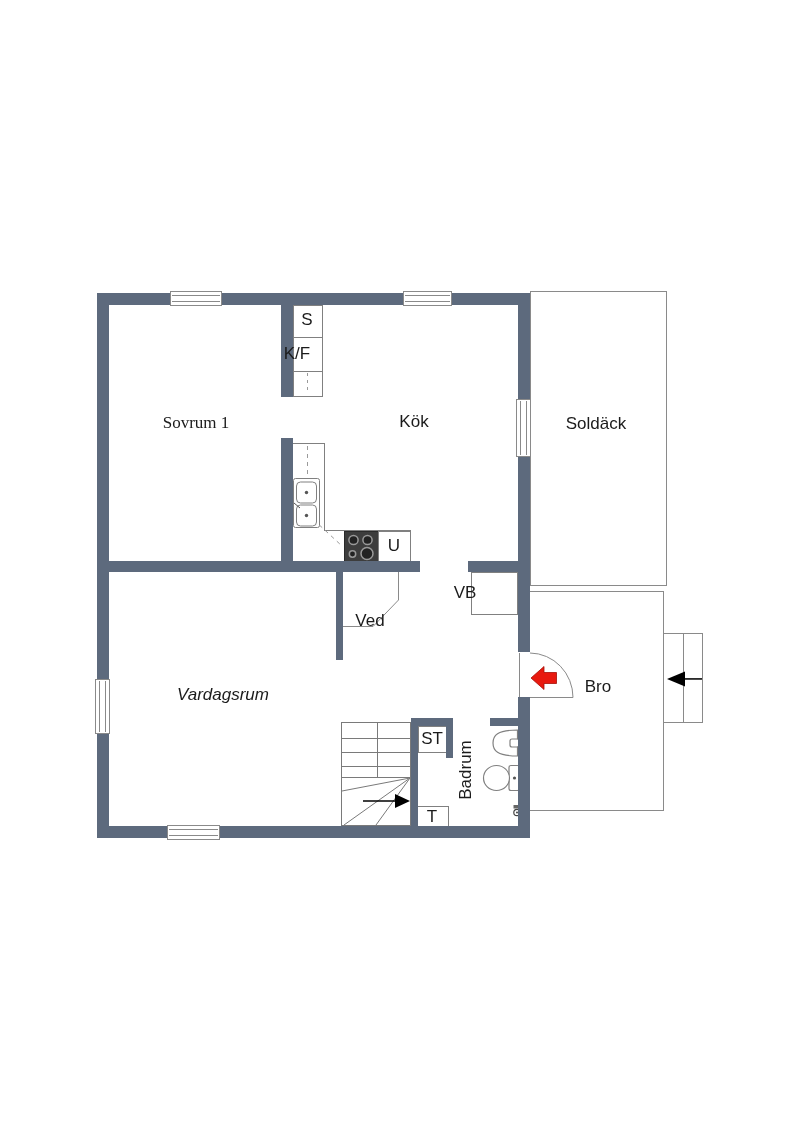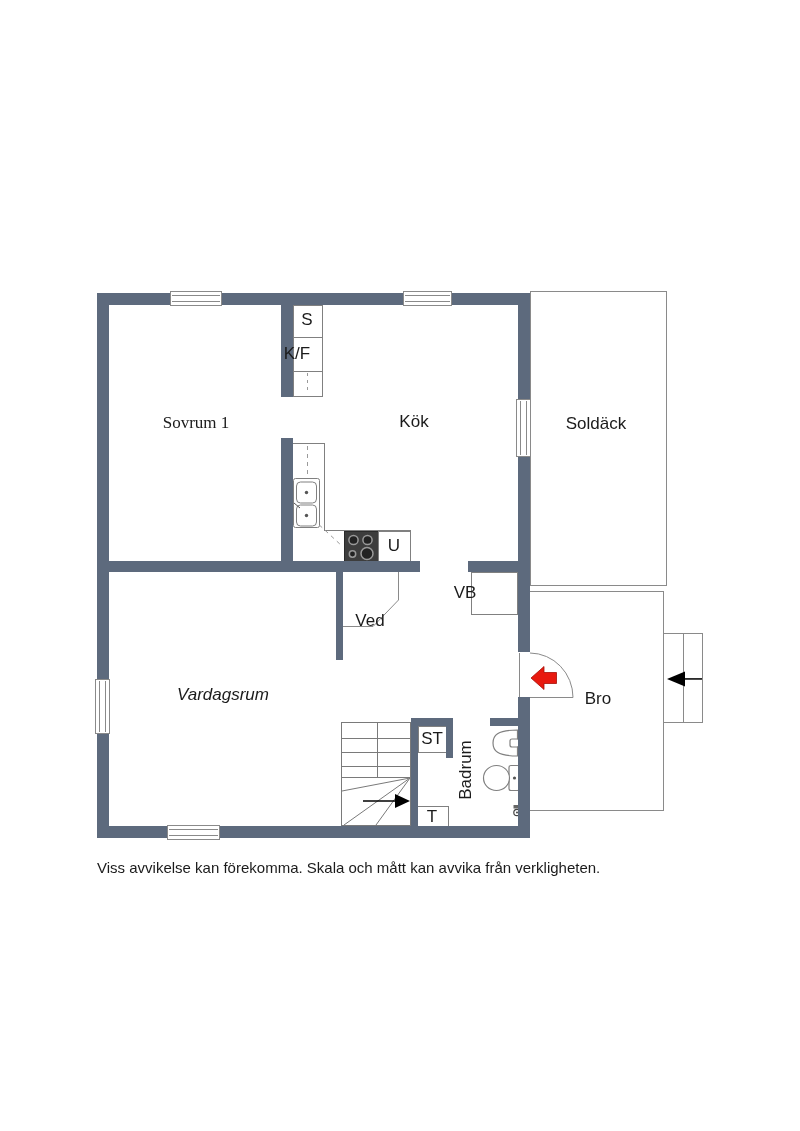--- a/index.html
+++ b/index.html
@@ -148,25 +148,24 @@
       <div class="pane"></div>
     </div>
   <div class="window v" style="left:516px;top:399px;width:15px;height:58px;">
       <div class="pane"></div>
     </div>
 
   <div class="lbl" style="left:196px;top:423px;font-family:Liberation Serif, serif;">Sovrum 1</div>
   <div class="lbl" style="left:414px;top:422px;">Kök</div>
   <div class="lbl" style="left:596px;top:424px;text-align:right;">Soldäck</div>
   <div class="lbl" style="left:223px;top:695px;font-style:italic;">Vardagsrum</div>
-  <div class="lbl" style="left:598px;top:687px;margin-top:12px;">Bro</div>
+  <div class="lbl" style="left:598px;top:687px;">Bro</div>
   <div class="lbl vert" style="left:466px;top:770px;">Badrum</div>
   <div class="lbl" style="left:370px;top:597px;margin-top:24px;">Ved</div>
 
   <div class="lbl" style="left:307px;top:320px;">S</div>
   <div class="lbl" style="left:297px;top:354px;">K/F</div>
   <div class="lbl" style="left:394px;top:546px;">U</div>
   <div class="lbl" style="left:465px;top:593px;">VB</div>
   <div class="lbl" style="left:432px;top:739px;text-align:right;">ST</div>
   <div class="lbl" style="left:432px;top:817px;">T</div>
 
-  <div class="disclaimer">Viss avvikelse kan förekomma. Skala och mått kan avvika från verkligheten.</div>
 </div>
 
 </body></html>

